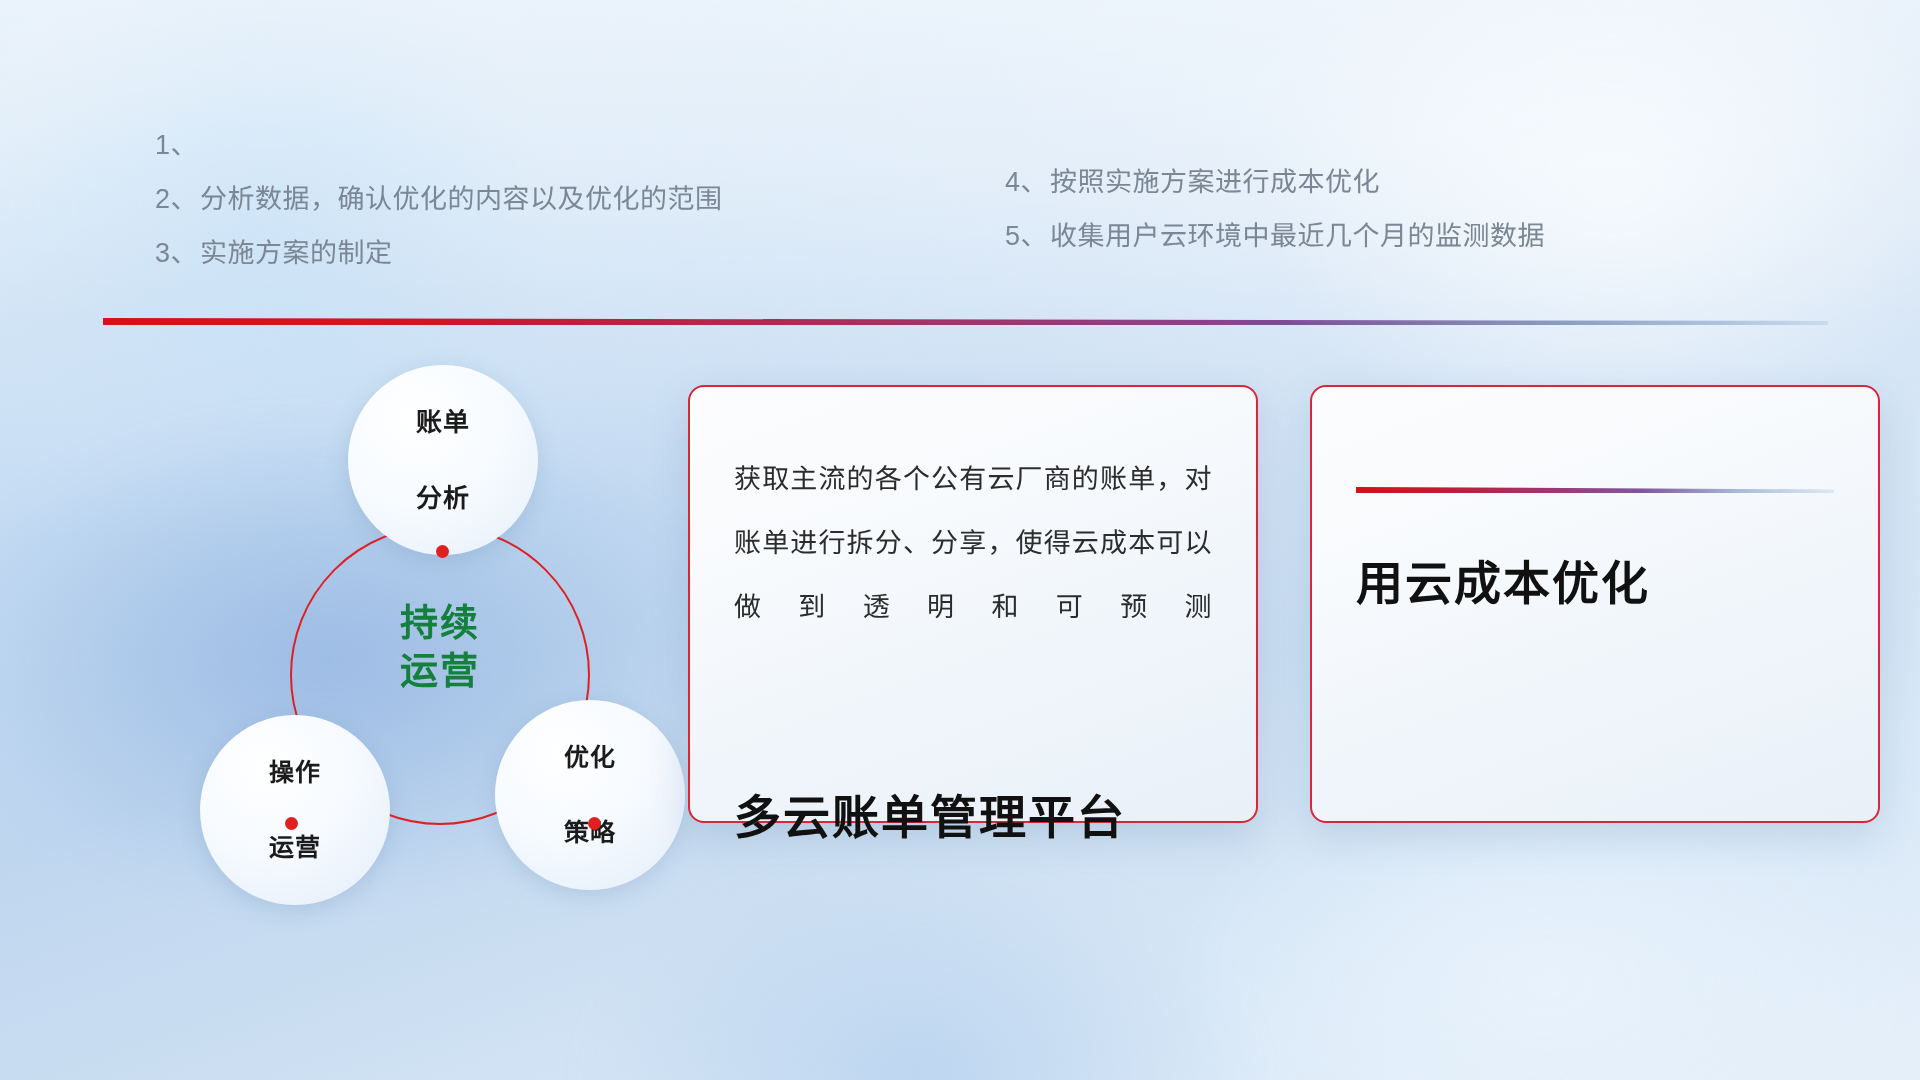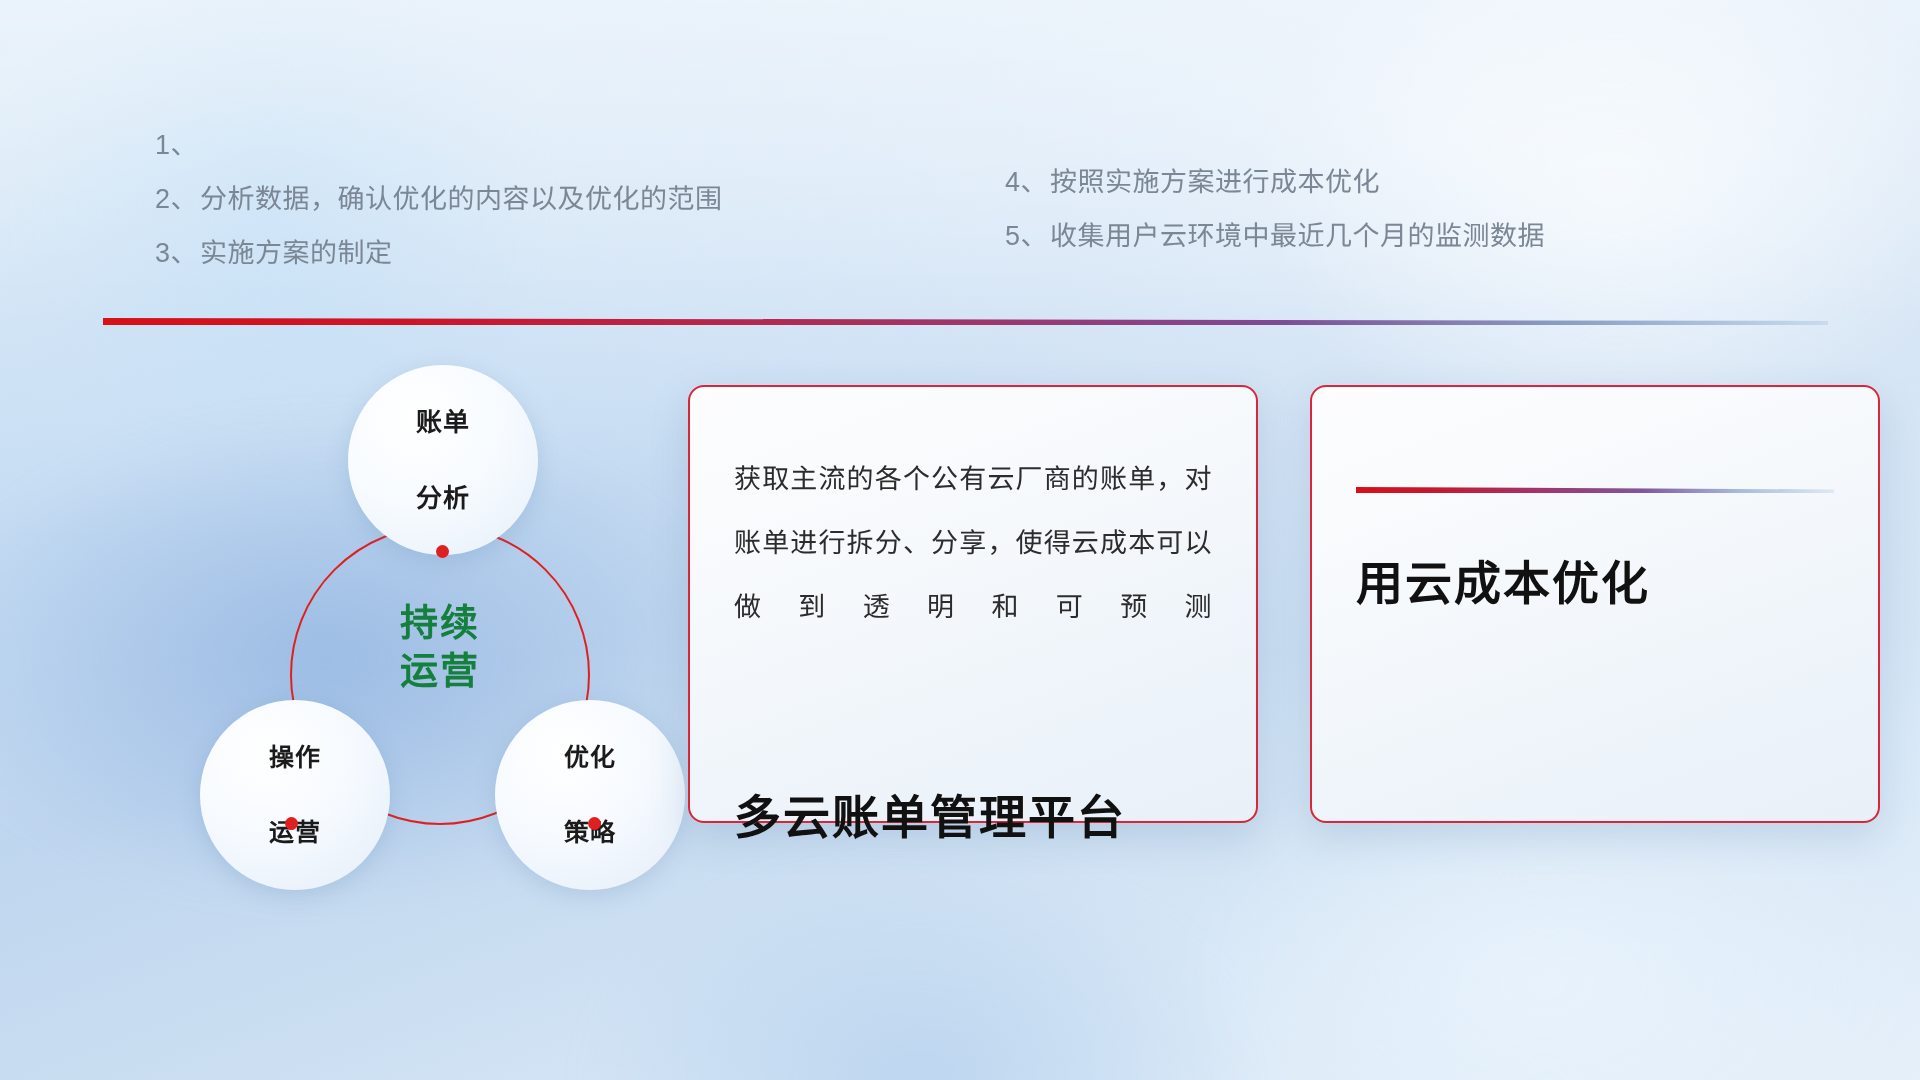--- a/index.html
+++ b/index.html
@@ -96,21 +96,21 @@
     letter-spacing:1px;
     box-shadow:0 6px 22px rgba(90,130,175,0.22);
     gap:44px;
   }
   .bubble span{ display:block; }
   .bubble-top{
     left:253px; top:10px; width:190px; height:190px;
     background:radial-gradient(circle at 35% 28%, #ffffff 0%, #f7fbff 48%, #e4eef8 100%);
   }
   .bubble-left{
-    left:105px; top:345px; width:190px; height:190px;
+    left:105px; top:360px; width:190px; height:190px;
     background:radial-gradient(circle at 35% 28%, #ffffff 0%, #f6faff 48%, #e2ecf8 100%);
   }
   .bubble-right{
     left:400px; top:345px; width:190px; height:190px;
     background:radial-gradient(circle at 35% 28%, #ffffff 0%, #f6faff 48%, #e2ecf8 100%);
   }
   .bubble-left, .bubble-right{ font-size:25px; }
   .dot{
     position:absolute; width:13px; height:13px; border-radius:50%;
     background:#e02020;

